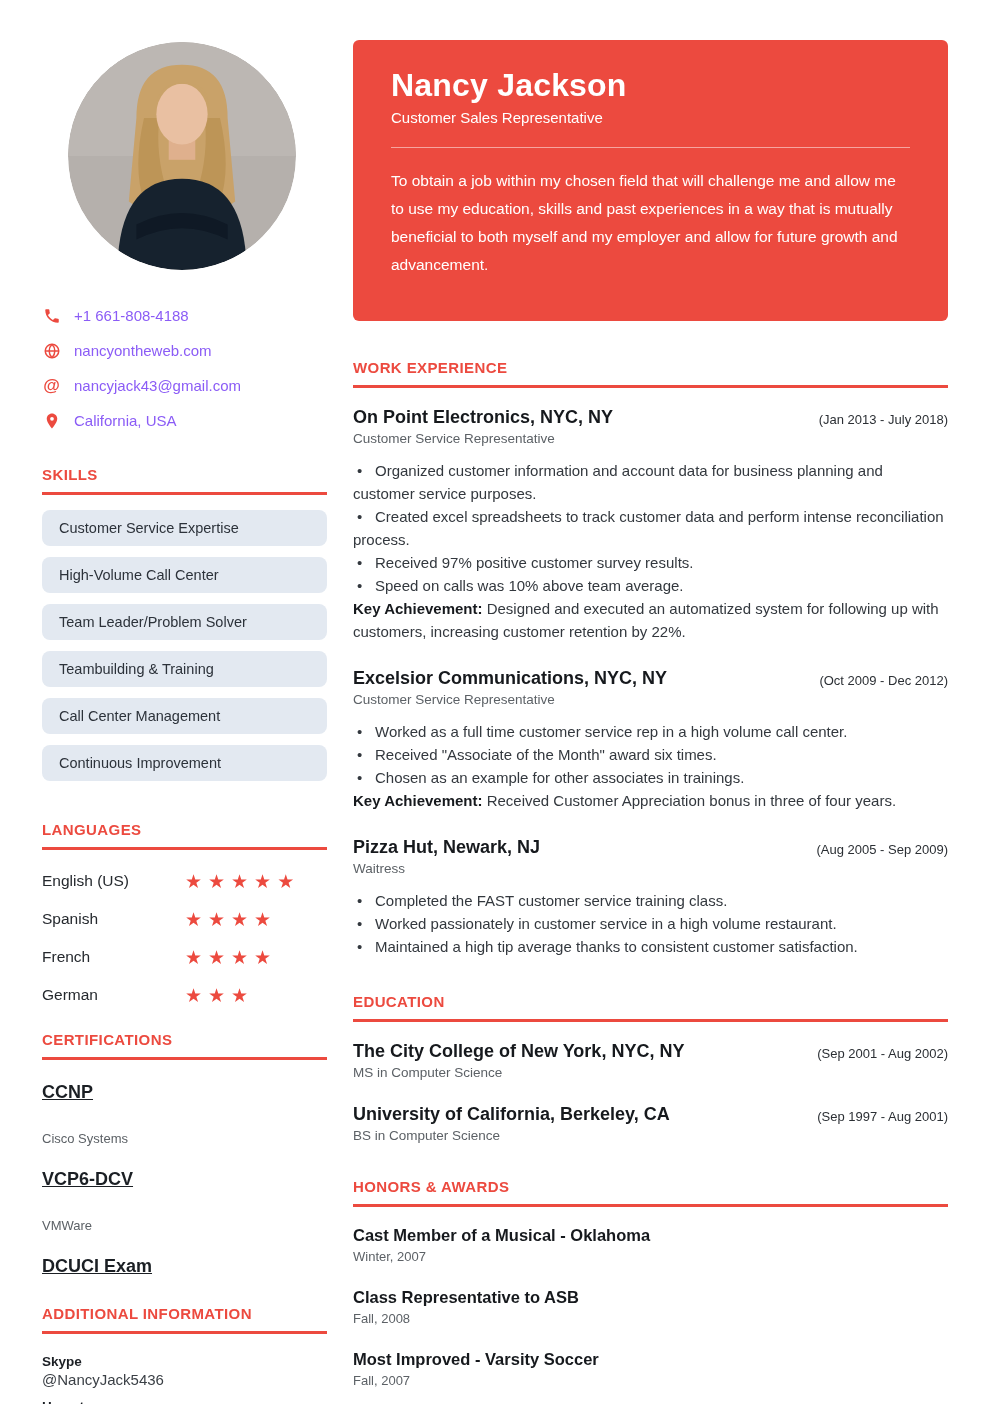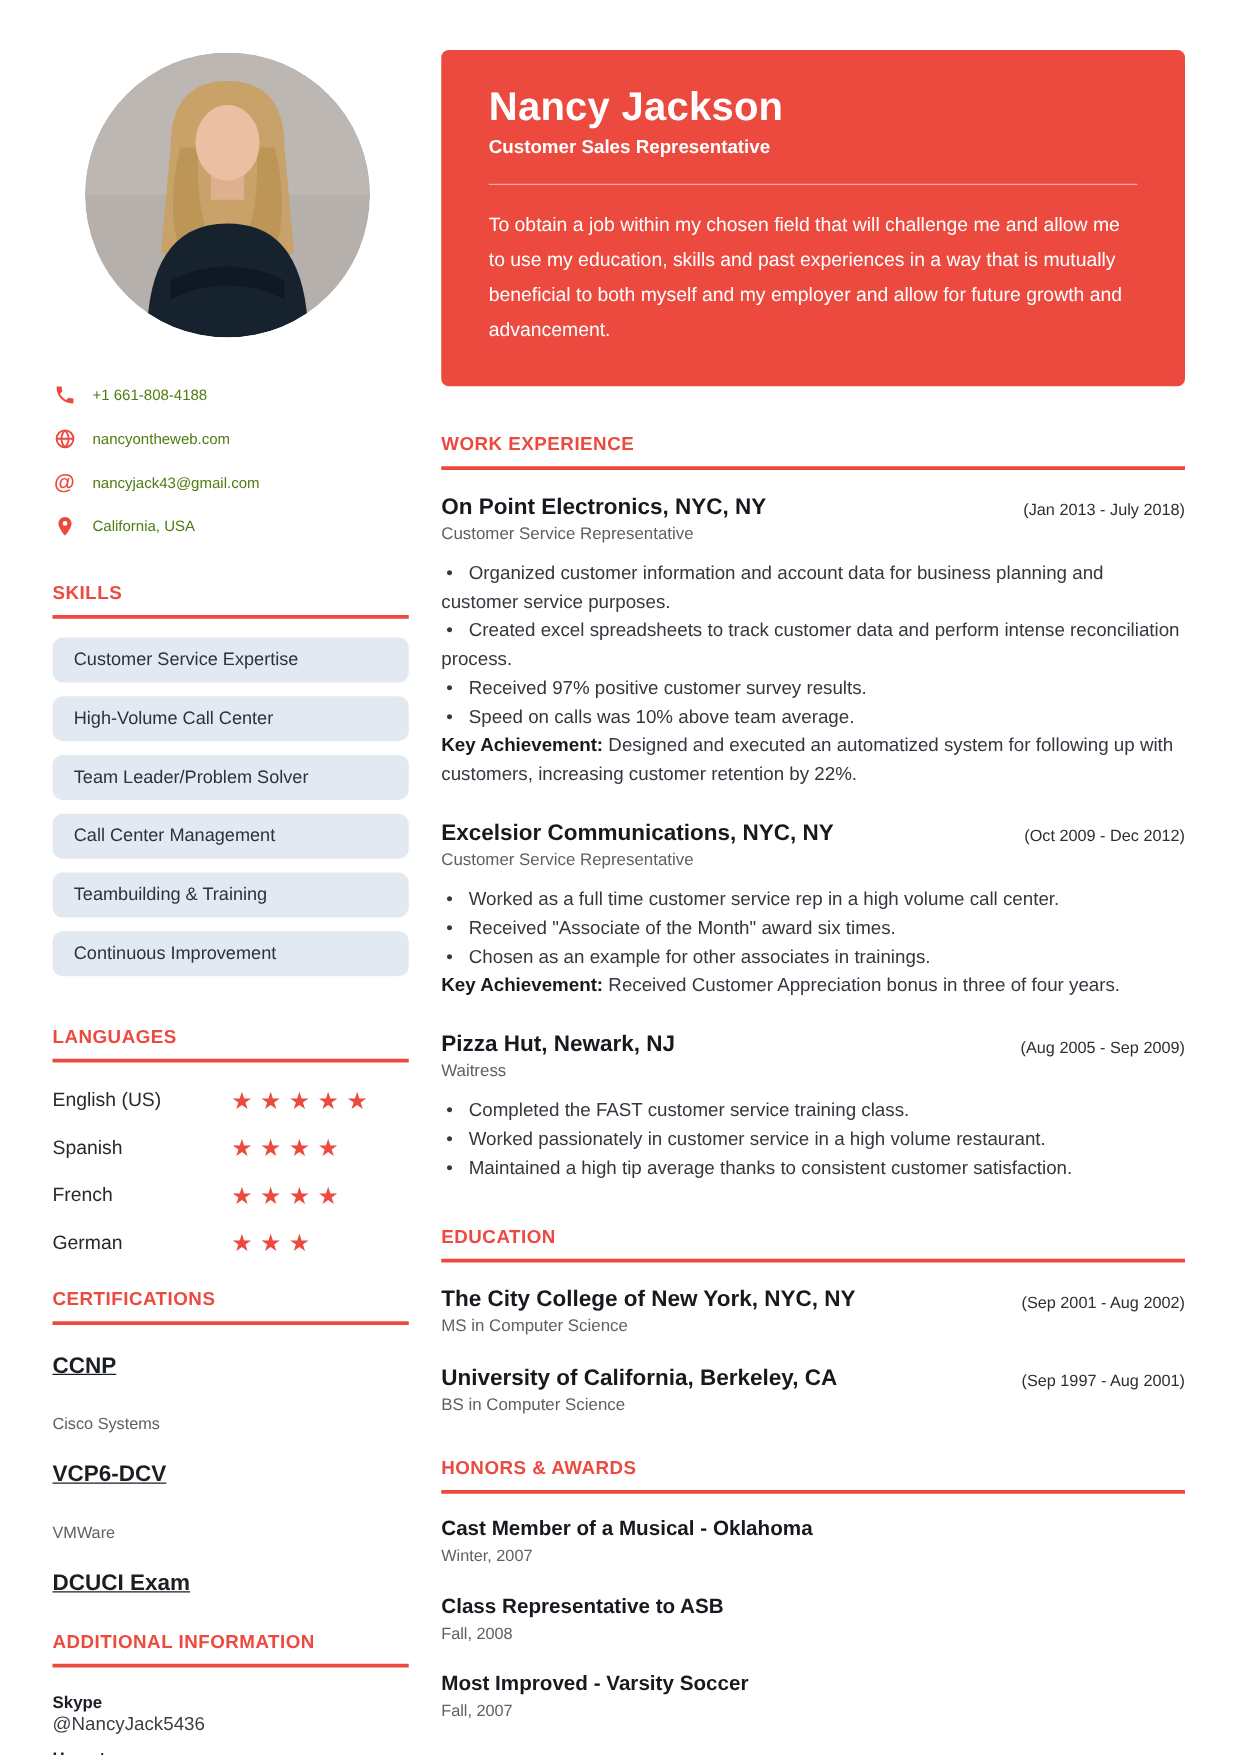--- a/index.html
+++ b/index.html
@@ -12,21 +12,21 @@
 
   
   .sidebar { width:285px; flex-shrink:0; }
   .photo-wrap { width:228px; height:228px; margin:2px auto 0 26px; border-radius:50%; overflow:hidden; }
   .photo-wrap svg { display:block; width:100%; height:100%; }
 
   .contact { margin-top:36px; }
   .contact-row { display:flex; align-items:center; gap:13px; margin-bottom:16px; }
   .contact-row .cicon { width:19px; height:19px; flex-shrink:0; display:flex; align-items:center; justify-content:center; }
   .contact-row .cicon svg { width:18px; height:18px; }
-  .contact-row .ctext { font-size:12px; color:#4d7c0f; }
+  .contact-row .ctext { font-size:15px; color:#8b5cf6; }
   .at-glyph { font-size:17px; font-weight:bold; color:var(--accent); line-height:1; }
 
   :root { --accent:#EC4A3F; --pill:#E3E9F1; --gray:#5C6166; --dark:#1E2227; }
 
   .side-section { margin-top:36px; }
   .sec-title {
     color:var(--accent); font-size:15px; font-weight:bold; letter-spacing:.4px;
     text-transform:uppercase; margin-bottom:9px;
   }
   .sec-rule { border:none; border-top:3px solid var(--accent); margin-bottom:0; }
@@ -49,24 +49,24 @@
 
   .info-items { margin-top:20px; }
   .info-item { margin-bottom:11px; }
   .info-label { font-size:13.5px; font-weight:bold; color:#1b1f24; margin-bottom:2px; }
   .info-value { font-size:15px; color:#3a3f45; }
 
   
   .main { flex:1; min-width:0; }
   .header-card {
     background:var(--accent); color:#fff; border-radius:6px;
-    padding:27px 38px 30px 38px;
+    padding:27px 38px 42px 38px;
   }
   .cand-name { font-size:32px; font-weight:bold; letter-spacing:.2px; }
-  .cand-title { font-size:15px; font-weight:bold; margin-top:5px; }
+  .cand-title { font-size:15px; font-weight:normal; margin-top:5px; }
   .header-divider { border:none; border-top:1px solid rgba(255,255,255,.5); margin:21px 0 19px 0; }
   .objective { font-size:15.5px; line-height:28px; }
 
   .main-section { margin-top:35px; }
   .main-section.first { margin-top:38px; }
 
   .entry-head { display:flex; justify-content:space-between; align-items:flex-start; }
   .entry-title { font-size:18px; font-weight:bold; color:#16191d;text-align:center; }
   .entry-dates { font-size:13px; color:#2b2f34; white-space:nowrap; padding-top:5px; margin-left:16px; }
   .entry-sub { font-size:13.5px; color:var(--gray); margin-top:3px; }
@@ -150,22 +150,22 @@
       </div>
     </div>
 
     <div class="side-section">
       <div class="sec-title">SKILLS</div>
       <hr class="sec-rule">
       <div class="pills">
         <div class="pill">Customer Service Expertise</div>
         <div class="pill">High-Volume Call Center</div>
         <div class="pill">Team Leader/Problem Solver</div>
+        <div class="pill">Teambuilding &amp; Training</div>
         <div class="pill">Call Center Management</div>
-        <div class="pill">Teambuilding &amp; Training</div>
         <div class="pill">Continuous Improvement</div>
       </div>
     </div>
 
     <div class="side-section" style="margin-top:40px;">
       <div class="sec-title">LANGUAGES</div>
       <hr class="sec-rule">
       <div class="lang-rows">
         <div class="lang-row">
           <span class="lang-name">English (US)</span>

